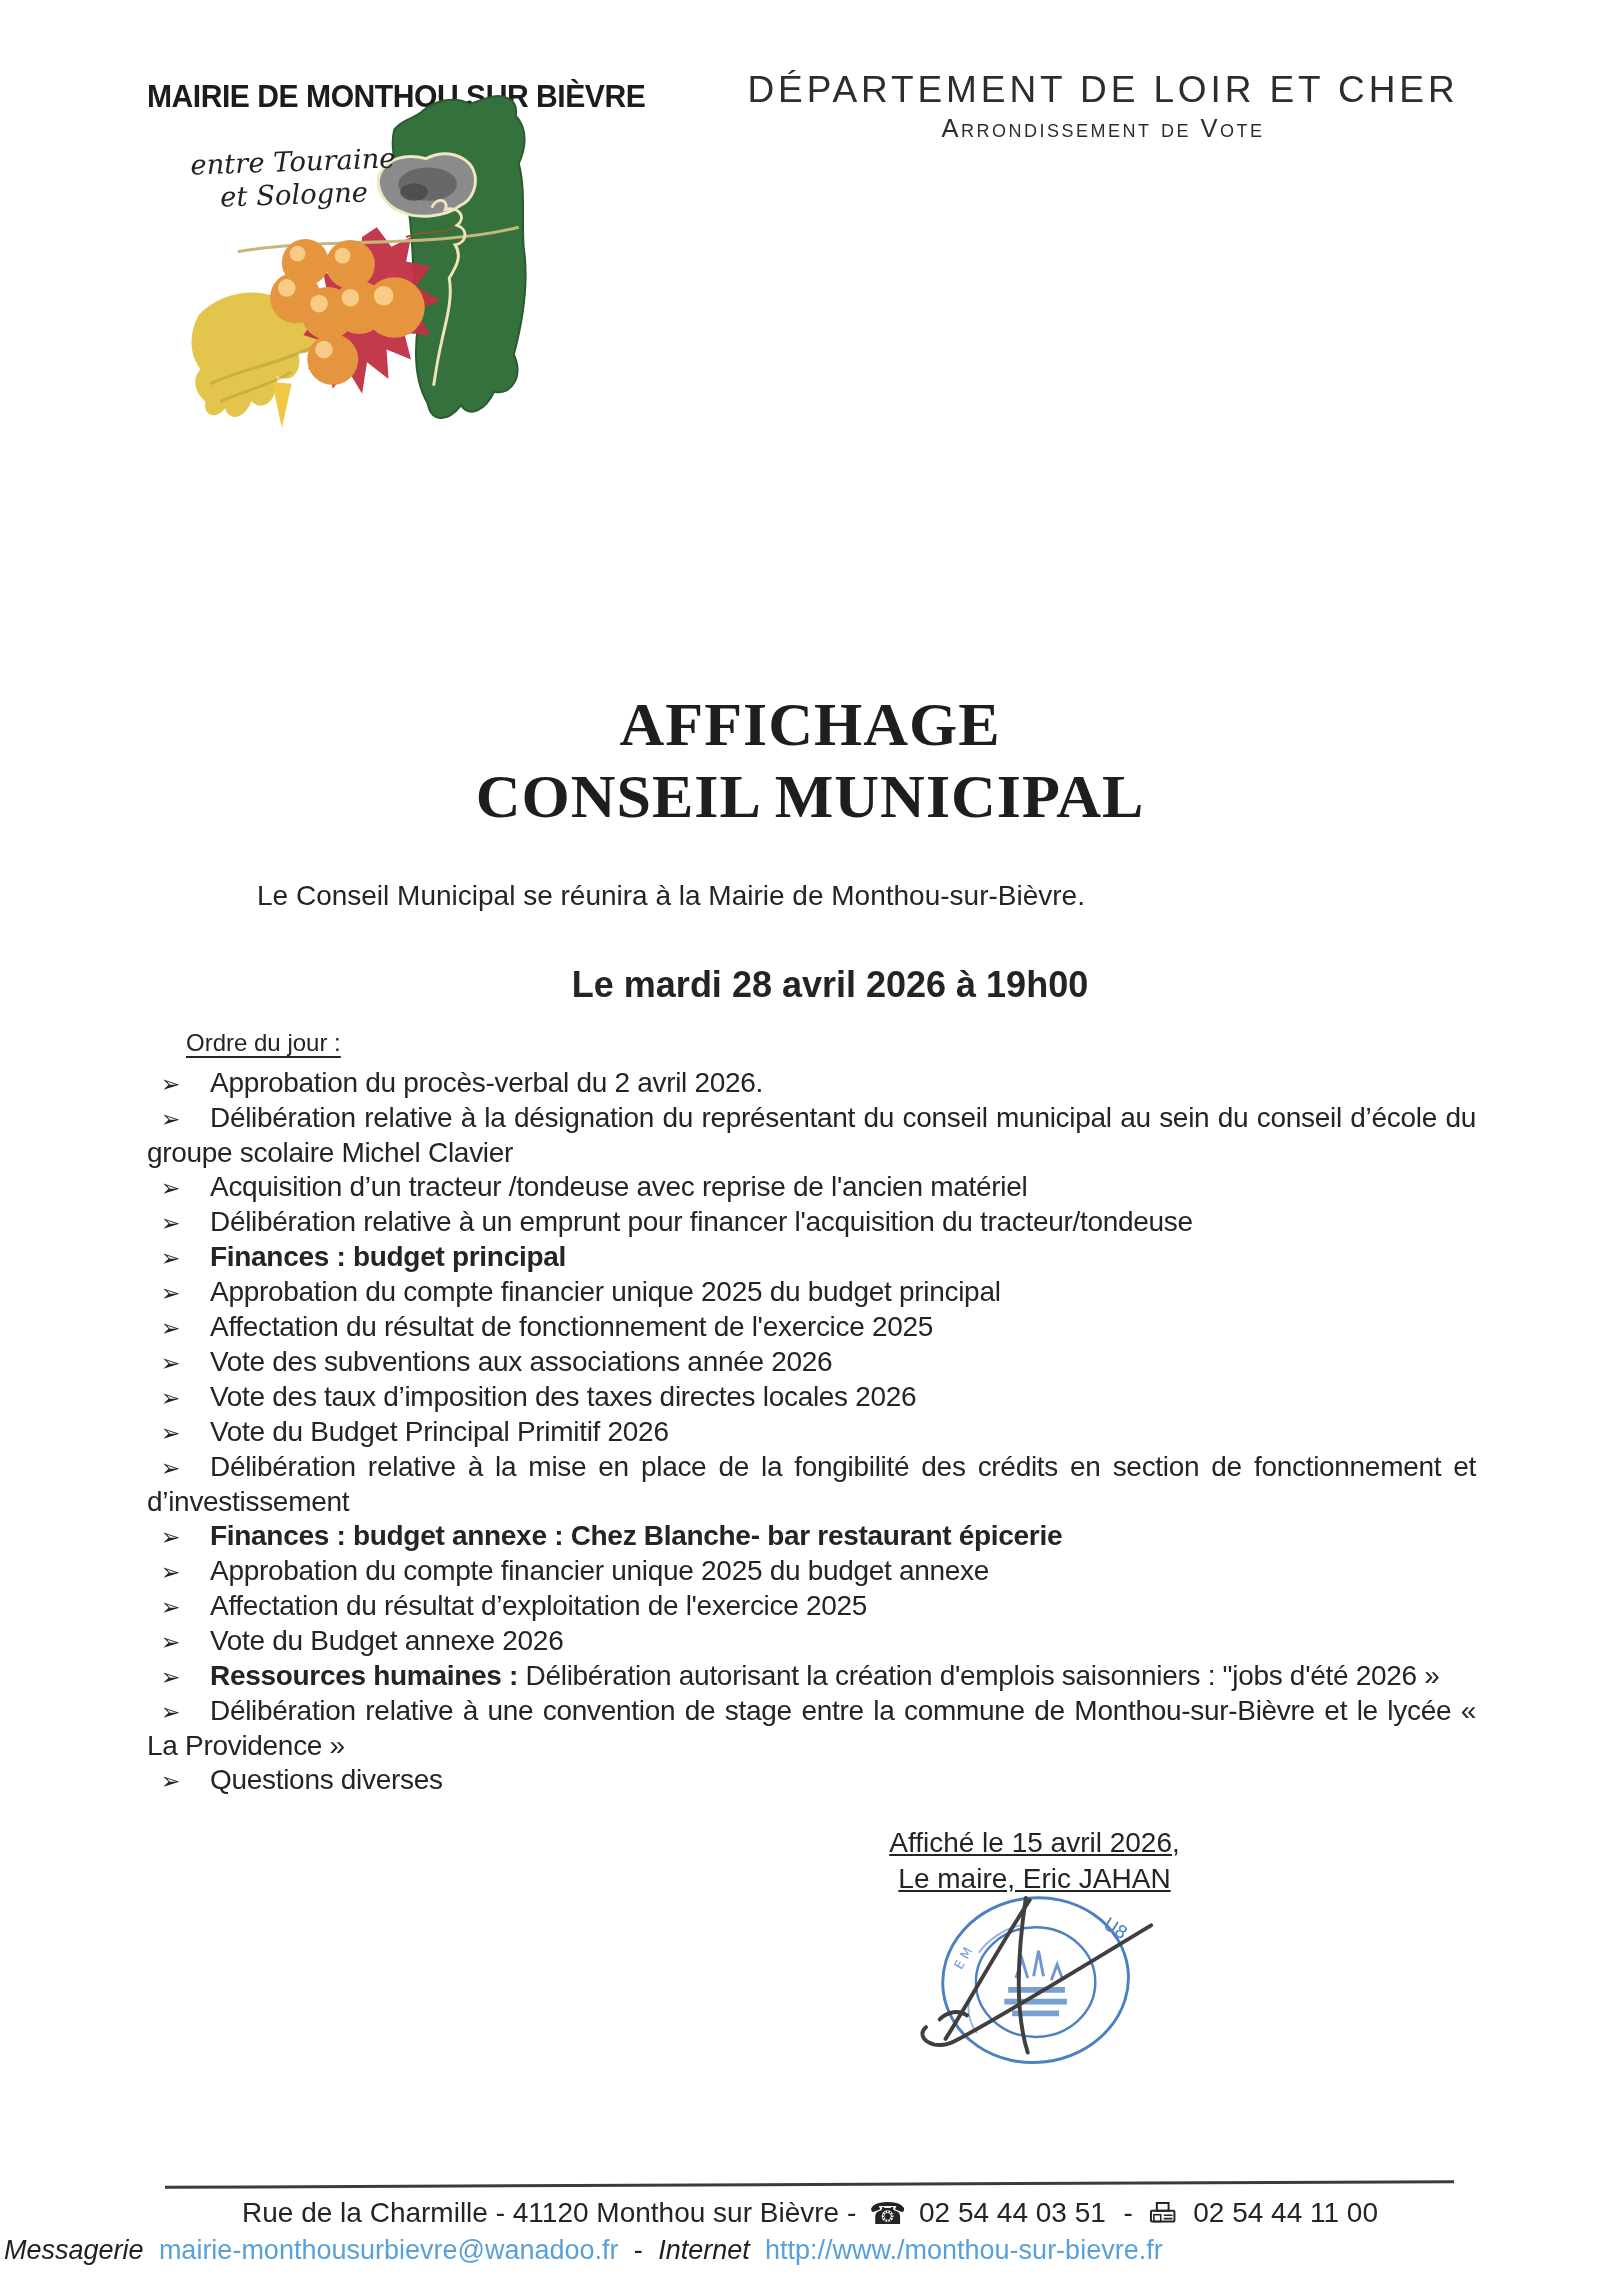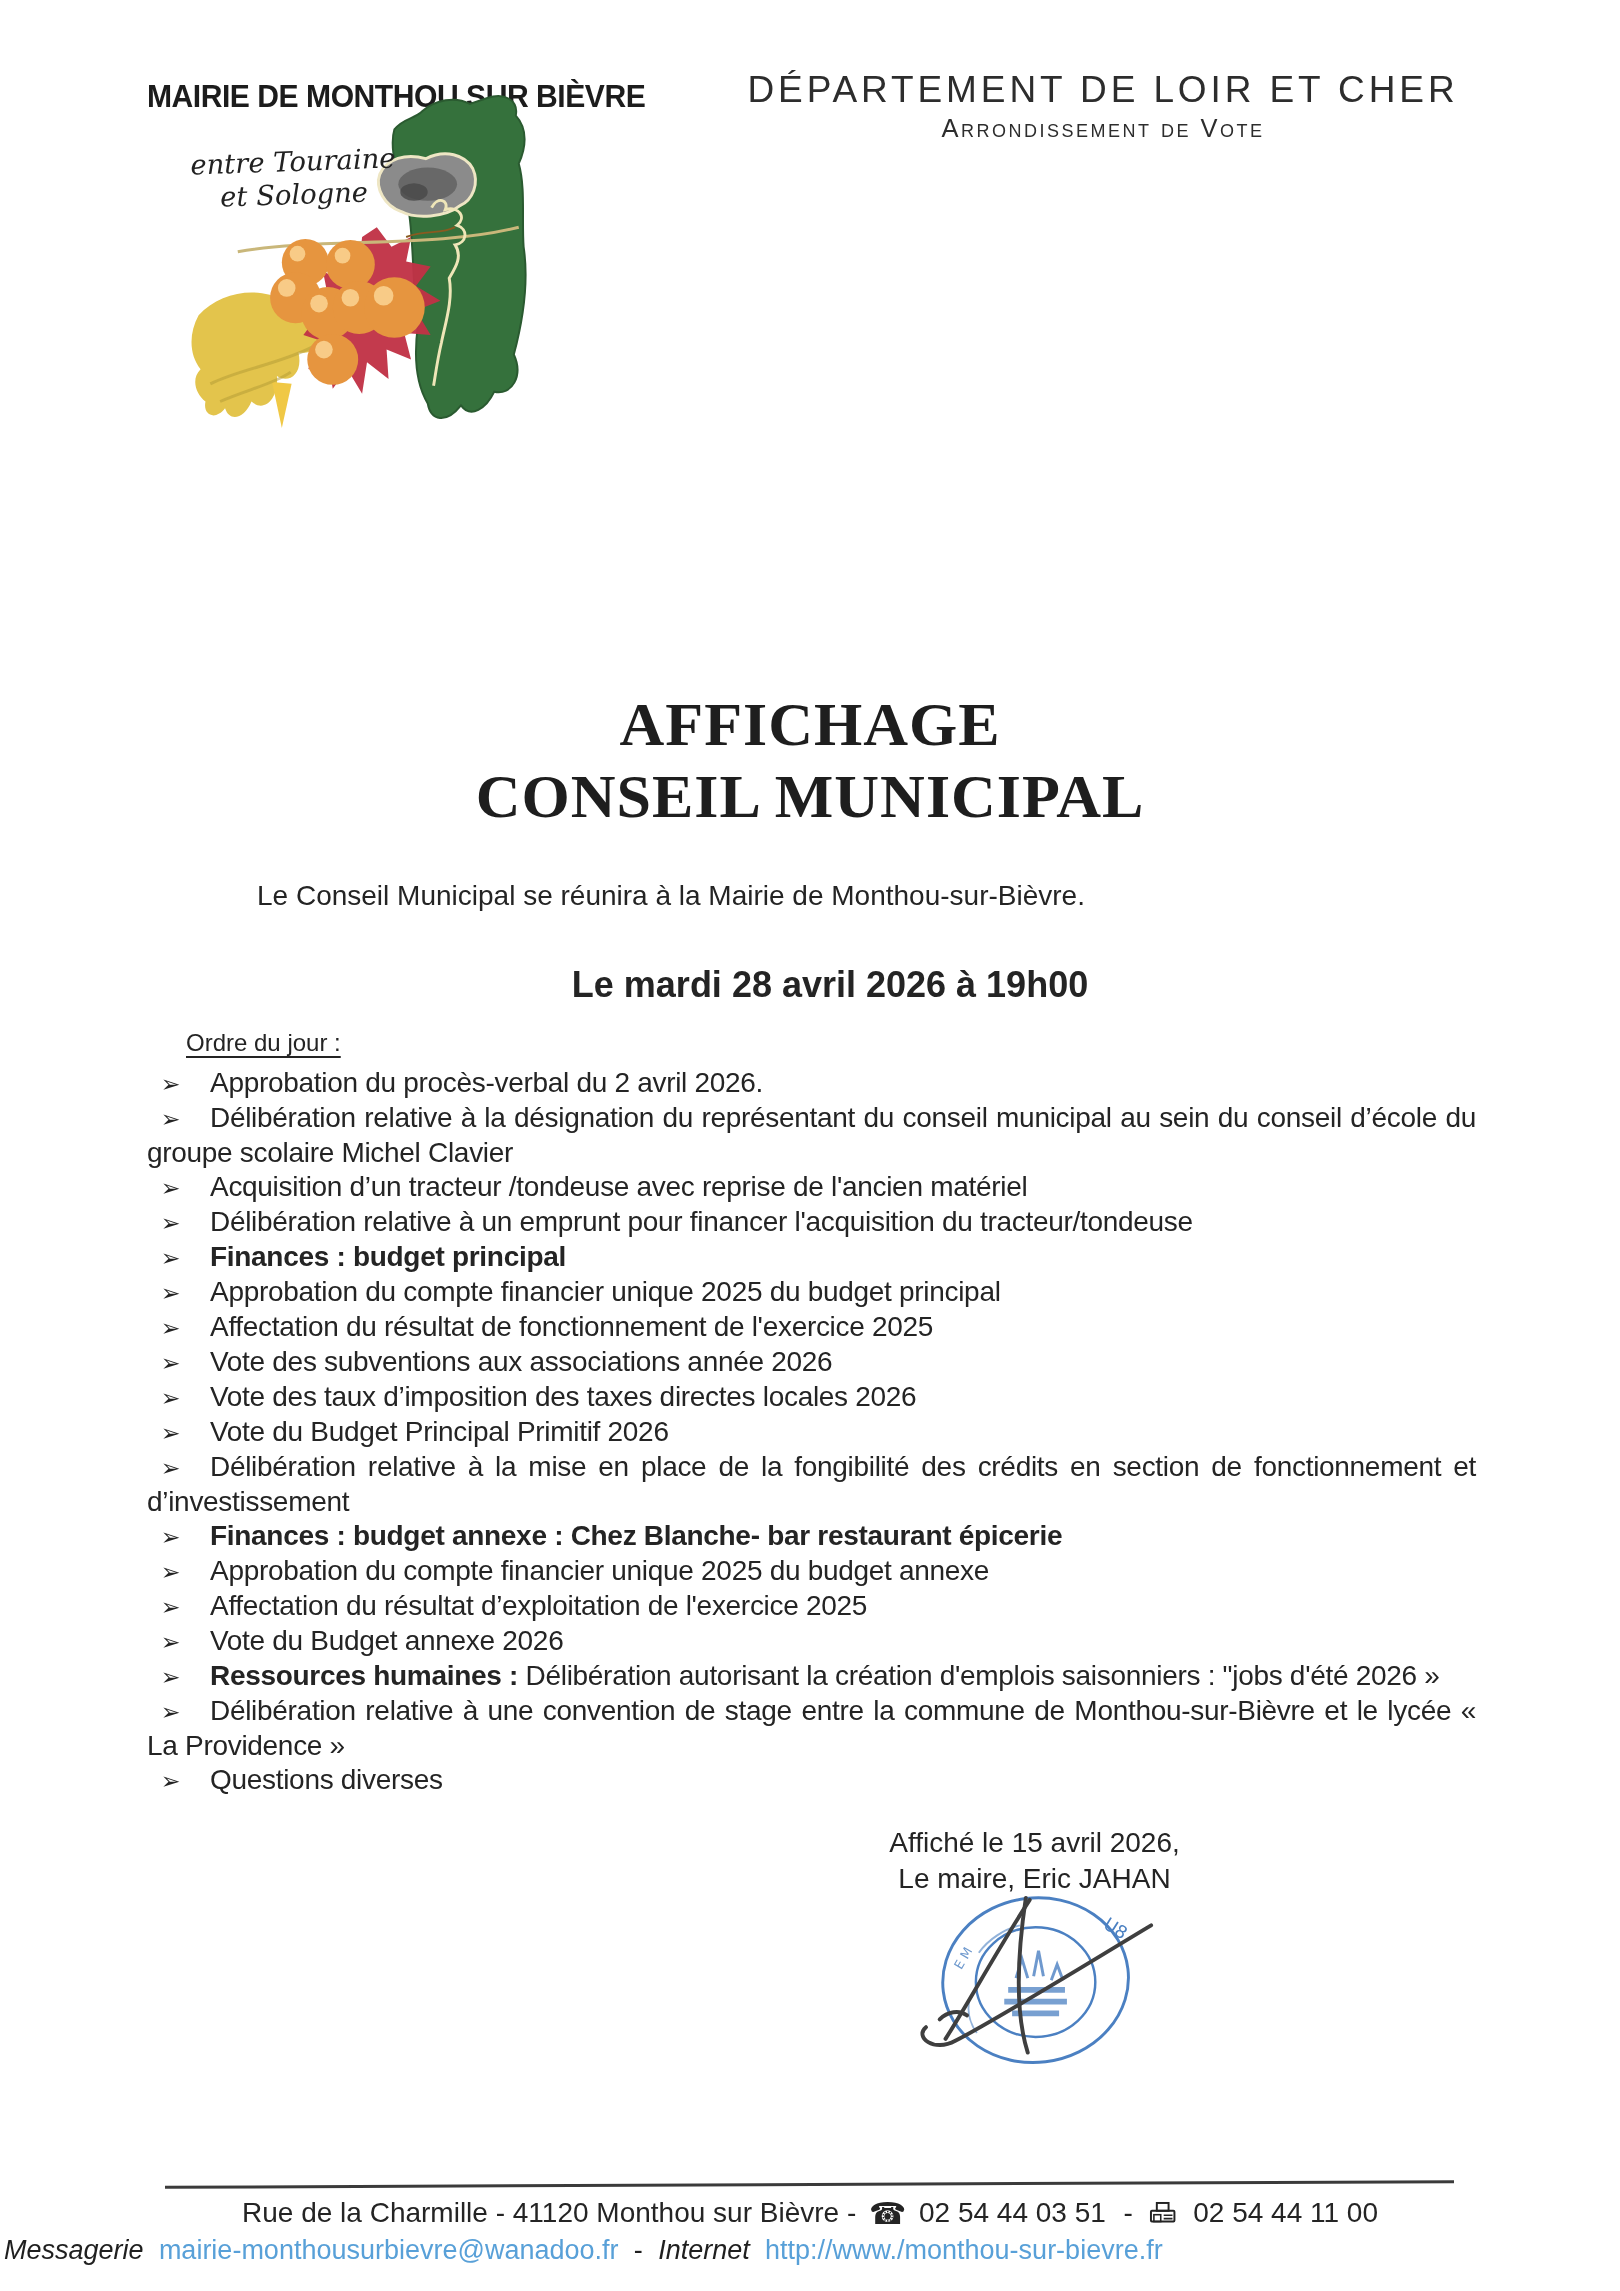--- a/index.html
+++ b/index.html
@@ -28,21 +28,21 @@
            text-decoration:underline; text-underline-offset:4.9px; }
 
   .agenda { position:absolute; left:147px; top:1066px; width:1329px;
             font-size:28px; line-height:34px; letter-spacing:-0.3px; }
   .agenda-item { text-align:justify; }
   .agenda-item .bullet { display:inline-block; width:63px; padding-left:13.7px;
             font-family:"DejaVu Sans",sans-serif; font-size:23.5px; }
   .agenda-item .lead { font-weight:bold; }
 
   .posted { position:absolute; left:804px; top:1825px; width:461px; text-align:center;
-            font-size:28px; line-height:36px; }
+            font-size:28px; line-height:36px;text-decoration:underline; }
   .stamp  { position:absolute; left:910px; top:1894px; }
 
   .footer-line { position:absolute; left:165px; top:2183px; width:1289px; height:2.9px;
                  background:#3b3b3b; transform:rotate(-0.25deg); }
   .footer-address { position:absolute; left:0; top:2196px; width:100%; text-align:center;
                     font-size:28px; white-space:nowrap; }
   .footer-address .seg { margin:0 4.9px; }
   .footer-address .ph { font-family:"DejaVu Sans",sans-serif; font-size:30px; vertical-align:-2px; }
   .footer-address svg { vertical-align:-3.9px; margin:0 3.9px; }
   .footer-messagerie { position:absolute; left:4px; top:2235px; width:100%; text-align:left;

